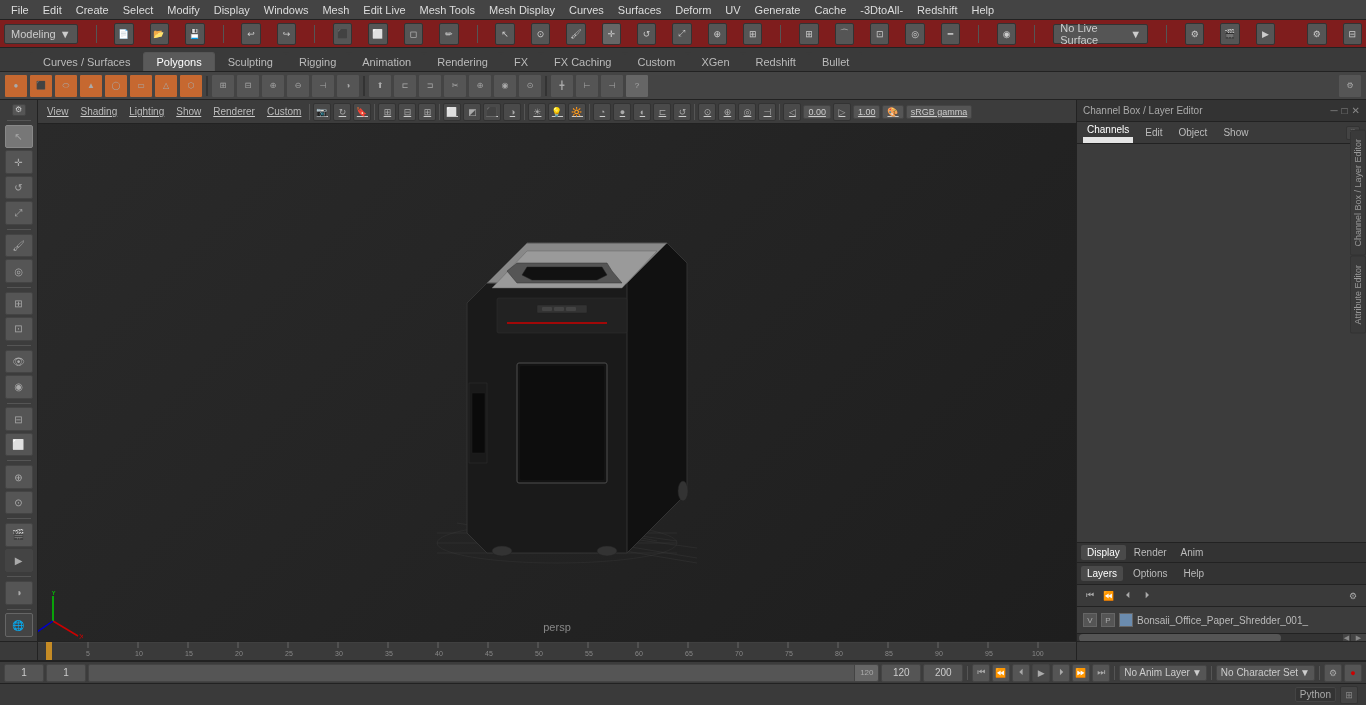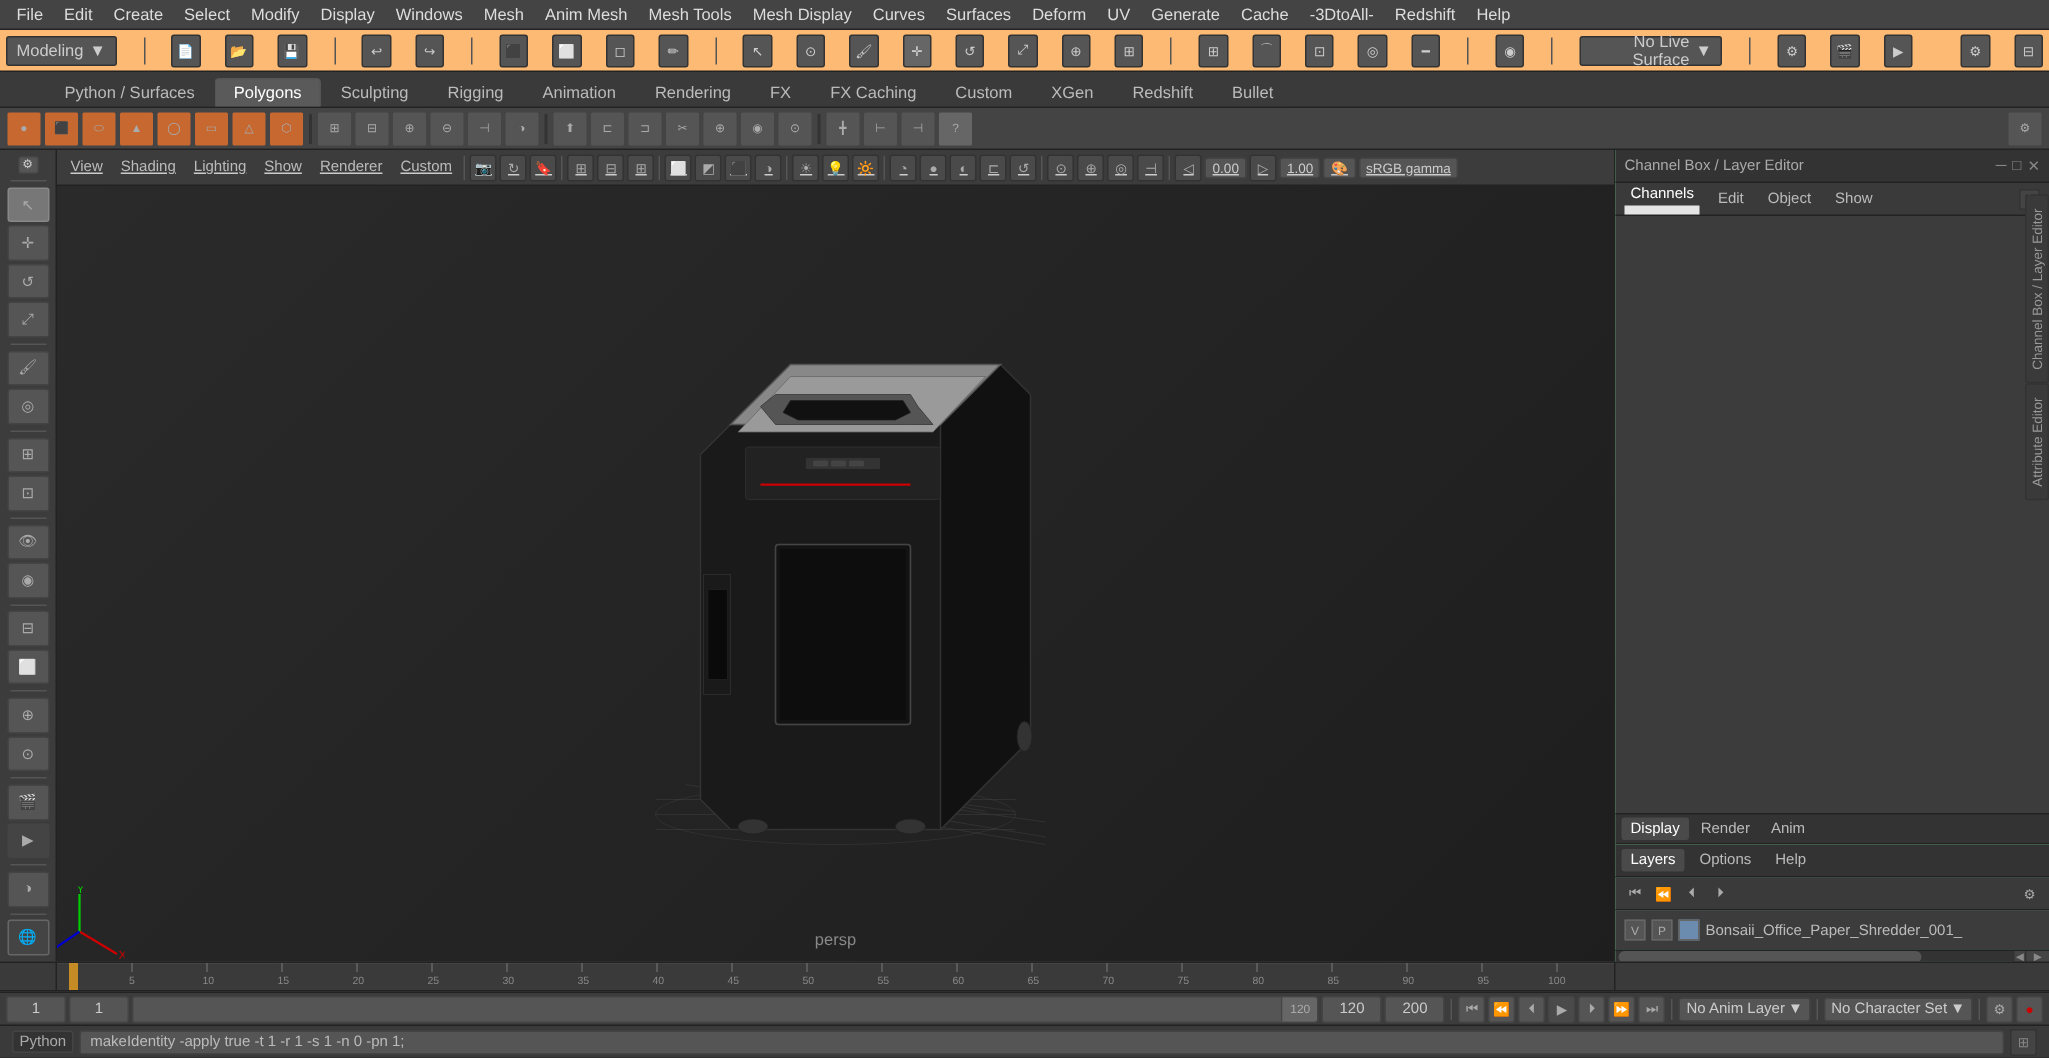--- a/index.html
+++ b/index.html
@@ -27,27 +27,26 @@
       padding: 2px 7px;
       font-size: 11px;
       color: #ddd;
       cursor: pointer;
       white-space: nowrap;
     }
 
     
     #toolbar1 {
       height: 28px;
-      background: #fdba74;
+      background: #7f1d1d;
       display: flex;
       align-items: center;
       padding: 0 4px;
       gap: 16px;
       border-bottom: 1px solid #222;
-      text-align: right;
     }
     .tb-btn {
       width: 22px; height: 22px;
       background: #555;
       border: 1px solid #333;
       border-radius: 2px;
       display: flex; align-items: center; justify-content: center;
       cursor: pointer;
       font-size: 9px;
       color: #ccc;
@@ -417,21 +416,21 @@
 
 <div id="menu-bar">
   <div class="menu-item">File</div>
   <div class="menu-item">Edit</div>
   <div class="menu-item">Create</div>
   <div class="menu-item">Select</div>
   <div class="menu-item">Modify</div>
   <div class="menu-item">Display</div>
   <div class="menu-item">Windows</div>
   <div class="menu-item">Mesh</div>
-  <div class="menu-item">Anim Mesh</div>
+  <div class="menu-item">Edit Live</div>
   <div class="menu-item">Mesh Tools</div>
   <div class="menu-item">Mesh Display</div>
   <div class="menu-item">Curves</div>
   <div class="menu-item">Surfaces</div>
   <div class="menu-item">Deform</div>
   <div class="menu-item">UV</div>
   <div class="menu-item">Generate</div>
   <div class="menu-item">Cache</div>
   <div class="menu-item">-3DtoAll-</div>
   <div class="menu-item">Redshift</div>
@@ -484,21 +483,21 @@
   <div class="tb-separator"></div>
   <div class="tb-btn">⚙</div>
   <div class="tb-btn">🎬</div>
   <div class="tb-btn">▶</div>
   <div style="flex:1"></div>
   <div class="tb-btn">⚙</div>
   <div class="tb-btn">⊟</div>
 </div>
 
 <div id="tab-row">
-  <div class="tab-item">Python / Surfaces</div>
+  <div class="tab-item">Curves / Surfaces</div>
   <div class="tab-item active">Polygons</div>
   <div class="tab-item">Sculpting</div>
   <div class="tab-item">Rigging</div>
   <div class="tab-item">Animation</div>
   <div class="tab-item">Rendering</div>
   <div class="tab-item">FX</div>
   <div class="tab-item">FX Caching</div>
   <div class="tab-item">Custom</div>
   <div class="tab-item">XGen</div>
   <div class="tab-item">Redshift</div>
@@ -842,17 +841,14 @@
     <span>No Character Set</span>
     <span>▼</span>
   </div>
   <div class="anim-sep"></div>
   <div class="anim-btn">⚙</div>
   <div class="anim-btn" style="color:#c00;">●</div>
 </div>
 
 <div id="status-bar">
   <div class="status-tag">Python</div>
-  <div style="flex:1;height:16px;background:#555;border:1px solid #444;border-radius:2px;padding:0 6px;display:flex;align-items:center;">
-    <span style="font-size:10px;color:#bbb;">makeIdentity -apply true -t 1 -r 1 -s 1 -n 0 -pn 1;</span>
-  </div>
   <div style="width:18px;height:18px;background:#444;border:1px solid #333;border-radius:2px;display:flex;align-items:center;justify-content:center;cursor:pointer;font-size:9px;color:#888;">⊞</div>
 </div>
 
 </body></html>

